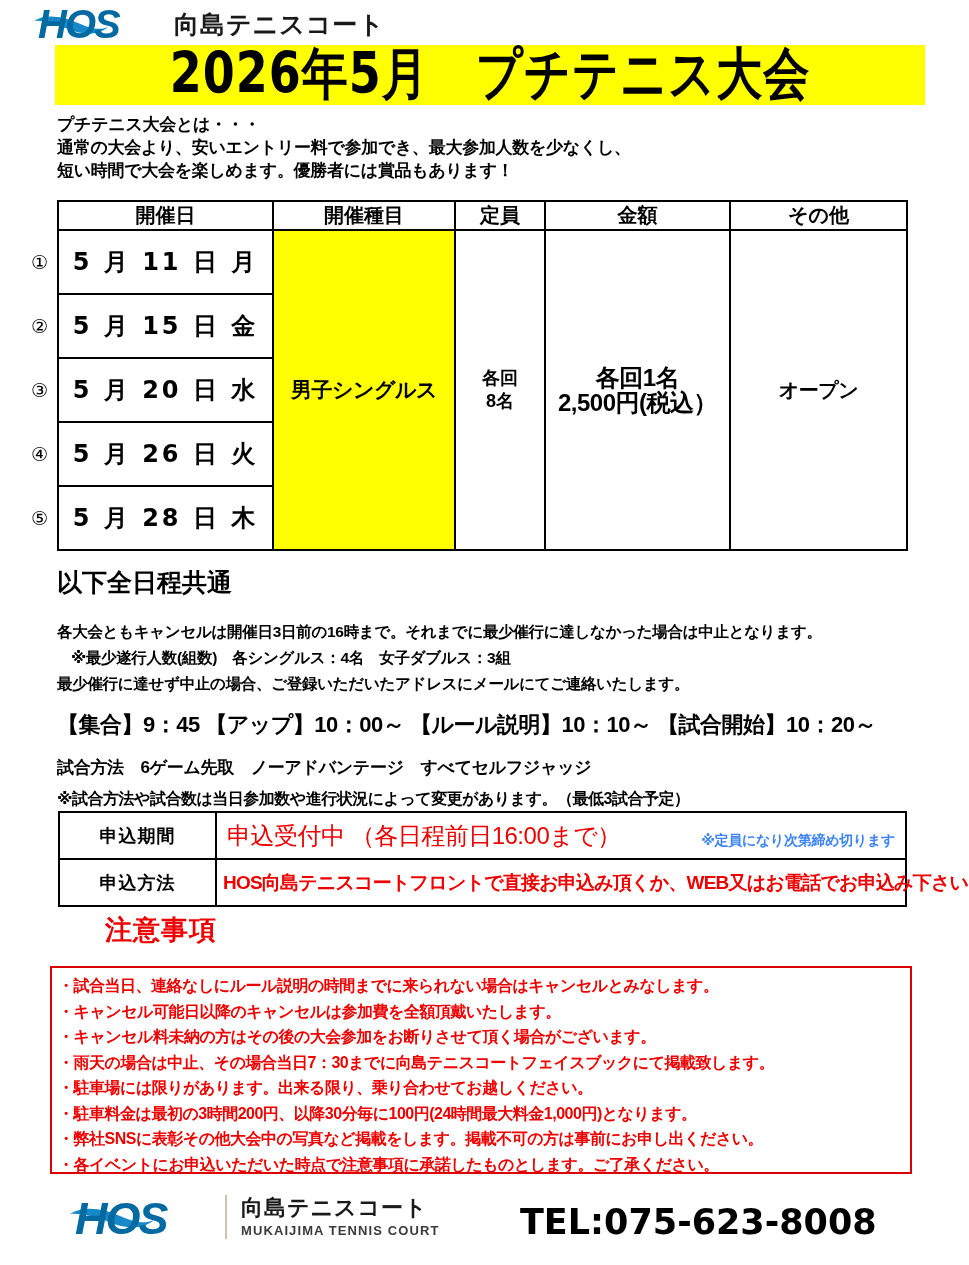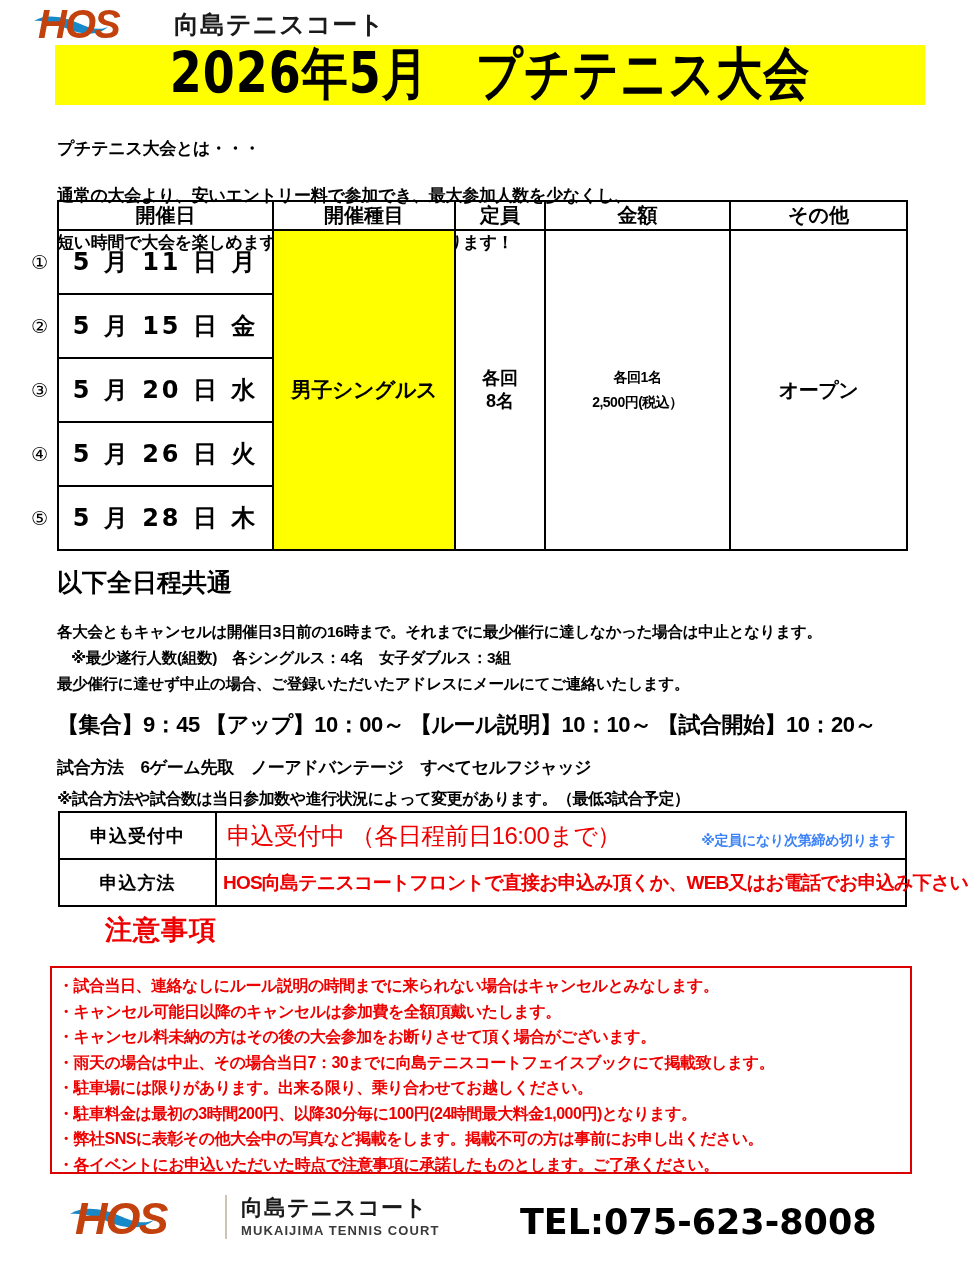--- a/index.html
+++ b/index.html
@@ -22,21 +22,21 @@
     display: flex; align-items: flex-end; gap: 14px;
   }
   .logo-mark {
     position: relative;
     width: 122px; height: 40px;
   }
   .logo-mark .hos-text {
     position: absolute; left: 0; top: -2px;
     font-size: 40px; font-weight: bold; font-style: italic;
     letter-spacing: -2px;
-    color: #c2410c;
+    color: #0369a1;
     font-family: "Liberation Sans", sans-serif;
     z-index: 2;
   }
   .logo-mark .swoosh {
     position: absolute; left: -4px; top: 12px;
     width: 74px; height: 20px;
     z-index: 1;
   }
   #header-sub {
     font-size: 25px; font-weight: bold;
@@ -65,21 +65,20 @@
   
   #intro {
     position: absolute; left: 57px; top: 113px;
     width: 860px;
   }
   #intro .line {
     font-size: 17px; font-weight: bold;
     line-height: 23px;
     white-space: nowrap;
     letter-spacing: -0.3px;
-    margin-top: 24px;
   }
 
   
   #schedule-wrap {
     position: absolute; left: 22px; top: 200px;
     width: 885px;
   }
   table.sched {
     border-collapse: collapse;
     table-layout: fixed;
@@ -108,21 +107,21 @@
     font-size: 24px;
     letter-spacing: 3px;
     font-family: "DejaVu Sans", sans-serif;
   }
   td.event-cell {
     background: #ffff00;
     font-size: 21px;
     letter-spacing: -0.5px;
   }
   td.cap-cell   { font-size: 18px; line-height: 23px; }
-  td.price-cell { font-size: 14px; line-height: 25px; letter-spacing: -0.5px; }
+  td.price-cell { font-size: 24px; line-height: 25px; letter-spacing: -0.5px; }
   td.other-cell { font-size: 20px; letter-spacing: -0.5px; }
 
   
   col.c-num   { width: 36px; }
   col.c-date  { width: 215px; }
   col.c-event { width: 182px; }
   col.c-cap   { width: 90px; }
   col.c-price { width: 185px; }
   col.c-other { width: 177px; }
 
@@ -368,21 +367,21 @@
 </div>
 
 <div id="apply-wrap">
   <table class="apply">
     <colgroup>
         <col class="a-label">
         <col class="a-value">
       </colgroup>
     <tbody>
       <tr>
-        <td class="a-label">申込受付中</td>
+        <td class="a-label">申込期間</td>
         <td class="a-value">
           <div class="apply-row1">
             <span class="main">申込受付中 （各日程前日16:00まで）</span>
             <span class="sub">※定員になり次第締め切ります</span>
           </div>
         </td>
       </tr>
       <tr>
         <td class="a-label">申込方法</td>
         <td class="a-value">

